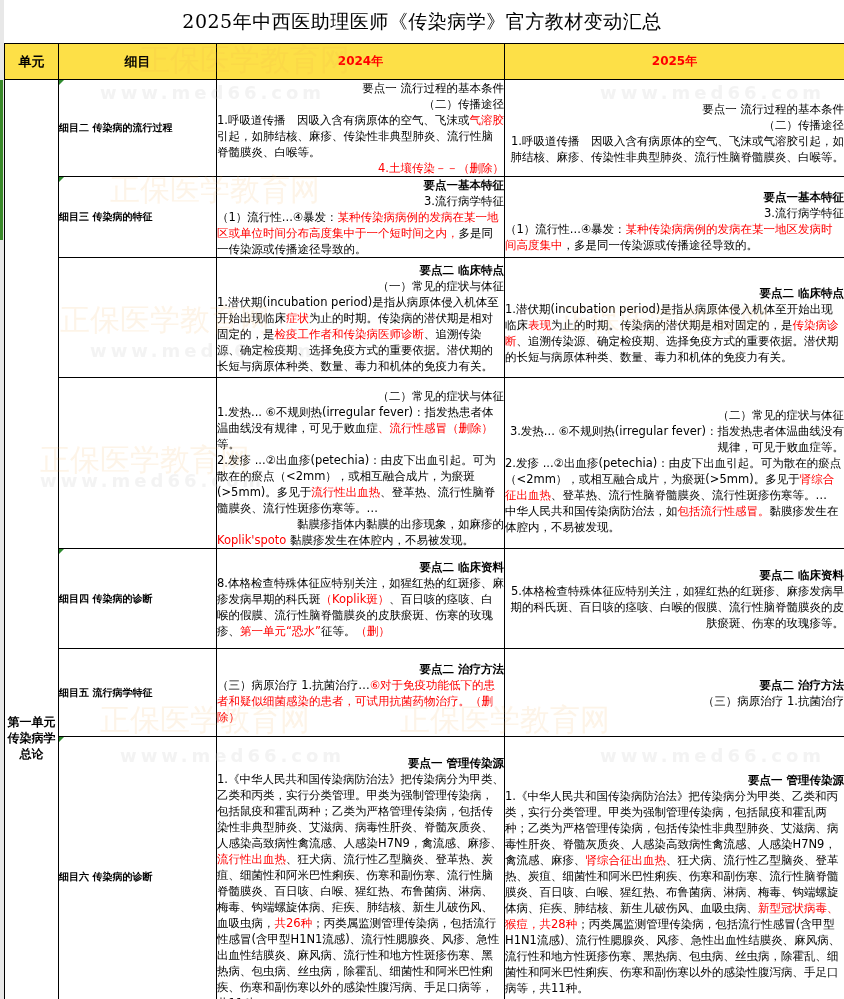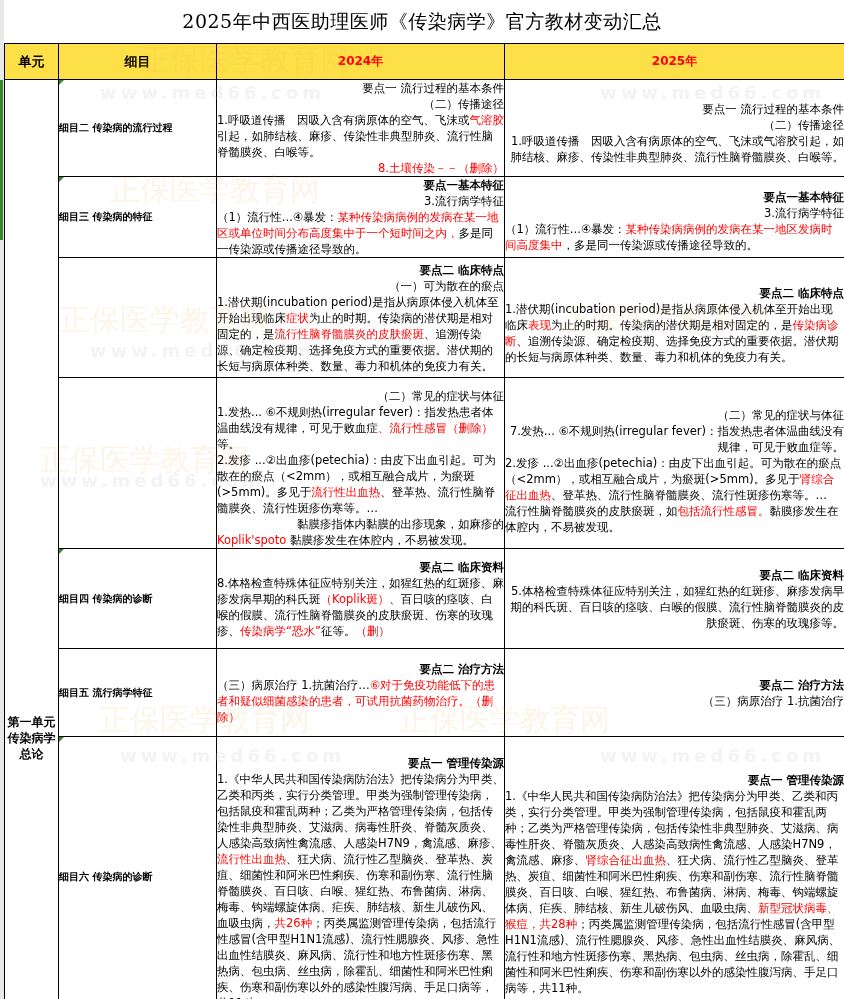--- a/index.html
+++ b/index.html
@@ -53,21 +53,21 @@
   </thead>
   <tbody>
 
     <tr style="height:96px">
       <td class="unit" rowspan="7" style="padding-top:380px;">第一单元 传染病学总论</td>
       <td class="item"><span class="tri"></span><span>细目二 传染病的流行过程</span></td>
       <td class="content">
         <span class="blk">要点一 流行过程的基本条件</span>
         <span class="blk">（二）传播途径</span>
         <span>1.呼吸道传播　因吸入含有病原体的空气、飞沫或</span><span class="red">气溶胶</span><span>引起，如肺结核、麻疹、传染性非典型肺炎、流行性脑脊髓膜炎、白喉等。</span>
-        <span class="blk red ind">8.土壤传染－－（删除）</span>
+        <span class="blk red ind">4.土壤传染－－（删除）</span>
       </td>
       <td class="content" style="padding-top:10px">
         <span class="blk">要点一 流行过程的基本条件</span>
         <span class="blk">（二）传播途径</span>
         <span class="blk">1.呼吸道传播　因吸入含有病原体的空气、飞沫或气溶胶引起，如肺结核、麻疹、传染性非典型肺炎、流行性脑脊髓膜炎、白喉等。</span>
       </td>
     </tr>
 
     <tr style="height:79px">
       <td class="item"><span class="tri"></span><span>细目三 传染病的特征</span></td>
@@ -80,51 +80,51 @@
         <span class="blk b">要点一基本特征</span>
         <span class="blk">3.流行病学特征</span>
         <span>（1）流行性...④暴发：</span><span class="red">某种传染病病例的发病在某一地区发病时间高度集中</span><span>，多是同一传染源或传播途径导致的。</span>
       </td>
     </tr>
 
     <tr style="height:120px">
       <td class="item"><span></span></td>
       <td class="content">
         <span class="blk b">要点二 临床特点</span>
-        <span class="blk">（一）可为散在的瘀点</span>
-        <span>1.潜伏期(incubation period)是指从病原体侵入机体至开始出现临床</span><span class="red">症状</span><span>为止的时期。传染病的潜伏期是相对固定的，是</span><span class="red">流行性脑脊髓膜炎的皮肤瘀斑</span><span>、追溯传染源、确定检疫期、选择免疫方式的重要依据。潜伏期的长短与病原体种类、数量、毒力和机体的免疫力有关。</span>
+        <span class="blk">（一）常见的症状与体征</span>
+        <span>1.潜伏期(incubation period)是指从病原体侵入机体至开始出现临床</span><span class="red">症状</span><span>为止的时期。传染病的潜伏期是相对固定的，是</span><span class="red">检疫工作者和传染病医师诊断</span><span>、追溯传染源、确定检疫期、选择免疫方式的重要依据。潜伏期的长短与病原体种类、数量、毒力和机体的免疫力有关。</span>
       </td>
       <td class="content" style="padding-top:14px">
         <span class="blk b">要点二 临床特点</span>
         <span>1.潜伏期(incubation period)是指从病原体侵入机体至开始出现临床</span><span class="red">表现</span><span>为止的时期。传染病的潜伏期是相对固定的，是</span><span class="red">传染病诊断</span><span>、追溯传染源、确定检疫期、选择免疫方式的重要依据。潜伏期的长短与病原体种类、数量、毒力和机体的免疫力有关。</span>
       </td>
     </tr>
 
     <tr style="height:168px">
       <td class="item"><span></span></td>
       <td class="content" style="padding-top:10px">
         <span class="blk">（二）常见的症状与体征</span>
         <span>1.发热... ⑥不规则热(irregular fever)：指发热患者体温曲线没有规律，可见于败血症</span><span class="red">、流行性感冒（删除）</span><span>等。</span><br>
         <span>2.发疹 ...②出血疹(petechia)：由皮下出血引起。可为散在的瘀点（&lt;2mm），或相互融合成片，为瘀斑(&gt;5mm)。多见于</span><span class="red">流行性出血热</span><span>、登革热、流行性脑脊髓膜炎、流行性斑疹伤寒等。…</span><br>
         <span class="blk">黏膜疹指体内黏膜的出疹现象，如麻疹的</span>
         <span class="red">Koplik'spoto</span><span> 黏膜疹发生在体腔内，不易被发现。</span>
       </td>
       <td class="content" style="padding-top:16px">
         <span class="blk">（二）常见的症状与体征</span>
-        <span class="blk">7.发热... ⑥不规则热(irregular fever)：指发热患者体温曲线没有规律，可见于败血症等。</span>
+        <span class="blk">3.发热... ⑥不规则热(irregular fever)：指发热患者体温曲线没有规律，可见于败血症等。</span>
         <span>2.发疹 ...②出血疹(petechia)：由皮下出血引起。可为散在的瘀点（&lt;2mm），或相互融合成片，为瘀斑(&gt;5mm)。多见于</span><span class="red">肾综合征出血热</span><span>、登革热、流行性脑脊髓膜炎、流行性斑疹伤寒等。…</span><br>
-        <span>流行性脑脊髓膜炎的皮肤瘀斑，如</span><span class="red">包括流行性感冒。</span><span>黏膜疹发生在体腔内，不易被发现。</span>
+        <span>中华人民共和国传染病防治法，如</span><span class="red">包括流行性感冒。</span><span>黏膜疹发生在体腔内，不易被发现。</span>
       </td>
     </tr>
 
     <tr style="height:100px">
       <td class="item"><span class="tri"></span><span>细目四 传染病的诊断</span></td>
       <td class="content">
         <span class="blk b">要点二 临床资料</span>
-        <span>8.体格检查特殊体征应特别关注，如猩红热的红斑疹、麻疹发病早期的科氏斑</span><span class="red">（Koplik斑）</span><span>、百日咳的痉咳、白喉的假膜、流行性脑脊髓膜炎的皮肤瘀斑、伤寒的玫瑰疹、</span><span class="red">传染病学“恐水”</span><span>征等。</span><span class="red">（删）</span>
+        <span>8.体格检查特殊体征应特别关注，如猩红热的红斑疹、麻疹发病早期的科氏斑</span><span class="red">（Koplik斑）</span><span>、百日咳的痉咳、白喉的假膜、流行性脑脊髓膜炎的皮肤瘀斑、伤寒的玫瑰疹、</span><span class="red">第一单元“恐水”</span><span>征等。</span><span class="red">（删）</span>
       </td>
       <td class="content">
         <span class="blk b">要点二 临床资料</span>
         <span class="blk">5.体格检查特殊体征应特别关注，如猩红热的红斑疹、麻疹发病早期的科氏斑、百日咳的痉咳、白喉的假膜、流行性脑脊髓膜炎的皮肤瘀斑、伤寒的玫瑰疹等。</span>
       </td>
     </tr>
 
     <tr style="height:88px">
       <td class="item"><span>细目五 流行病学特征</span></td>
       <td class="content" style="vertical-align:middle">

